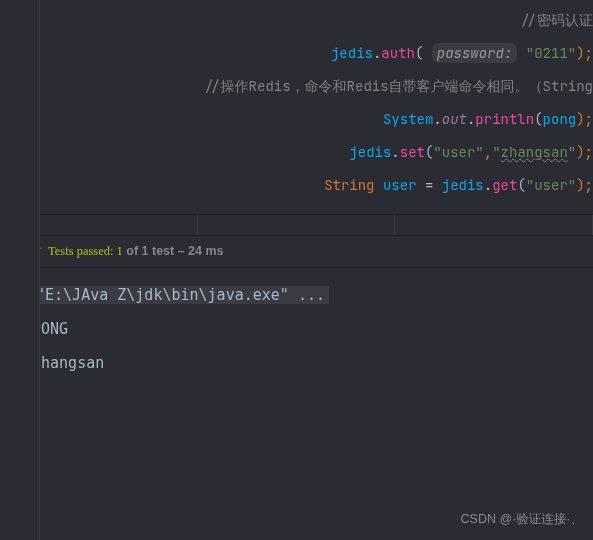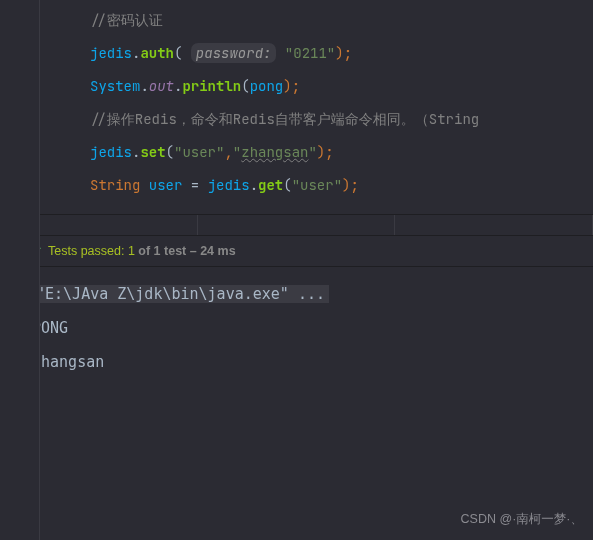--- a/index.html
+++ b/index.html
@@ -2,31 +2,31 @@
 <html><head>
 <meta charset="utf-8">
 <style>
   * { margin:0; padding:0; box-sizing:border-box; }
   body {
     background:#2b2b33; color:#a9b7c6;
     font-family:"JetBrains Mono","Consolas",monospace;
     font-size:14px; width:593px; height:540px; overflow:hidden;
     position:relative;
   }
-  .editor { padding:4px 0 12px 0; background:#2b2b33; }
+  .editor { padding:4px 0 12px 0; background:#2b2b33;text-align:right; }
   .gutter {
     position:absolute; left:0; top:0; bottom:0; width:40px;
     background:#2b2b33; border-right:1px solid #3a3a42;
   }
   .codeblock { margin-left:40px; }
   .line { white-space:pre; padding:0 0 0 50px; line-height:33px; height:33px; }
   .cmt  { color:#808080; }
   .kw   { color:#cc7832; }
   .var  { color:#0ea5e9; }
-  .meth { color:#84cc16;font-weight:bold; }
+  .meth { color:#ec4899; }
   .str  { color:#6a8759; }
   .pun  { color:#a9b7c6; }
   .field{ color:#9876aa; font-style:italic; }
   .hint {
     background:#3b3b43; color:#999999; font-style:italic;
     padding:1px 5px; border-radius:7px;
   }
   .underline { text-decoration: underline wavy #808080; text-decoration-thickness:1px; }
 
   .divider-v-row {
@@ -39,21 +39,21 @@
     display:flex; align-items:center; gap:7px;
     padding:8px 10px 8px 28px; background:#2b2b33;
     border-bottom:1px solid #1e1e22; font-size:12.5px;
     font-family:"Segoe UI",sans-serif;
   }
   .check {
     width:13px; height:13px; display:inline-block;
     color:#59a869; font-weight:bold;
   }
   .check svg { width:14px; height:14px; }
-  .passed { color:#a8c023; }
+  .passed { color:#a8c023;font-family:Liberation Serif, serif; }
   .dim { color:#888888;font-weight:bold; }
 
   .console-wrap { display:flex; }
   .ms-col {
     width:20px; background:#2f2f37; font-size:10px; color:#888;
     font-family:"Segoe UI",sans-serif;
   }
   .ms-col div { padding:3px 2px; text-align:right; }
   .console {
     flex:1; background:#2b2b33; padding:10px 0 10px 12px;
@@ -69,22 +69,22 @@
   }
 </style>
 </head>
 <body>
 
 <div class="editor">
   <div class="gutter"></div>
   <div class="codeblock">
     <div class="line"><span class="cmt">//密码认证</span></div>
     <div class="line"><span class="var">jedis</span><span class="pun">.</span><span class="meth">auth</span><span class="pun">( </span><span class="hint">password:</span> <span class="str">"0211"</span><span class="kw">)</span><span class="kw">;</span></div>
+    <div class="line"><span class="cmt">//操作Redis，命令和Redis自带客户端命令相同。（String</span></div>
     <div class="line"><span class="var">System</span><span class="pun">.</span><span class="field">out</span><span class="pun">.</span><span class="meth">println</span><span class="pun">(</span><span class="var">pong</span><span class="kw">)</span><span class="kw">;</span></div>
-    <div class="line"><span class="cmt">//操作Redis，命令和Redis自带客户端命令相同。（String</span></div>
     <div class="line"><span class="var">jedis</span><span class="pun">.</span><span class="meth">set</span><span class="pun">(</span><span class="str">"user"</span><span class="kw">,</span><span class="str">"</span><span class="str underline">zhangsan</span><span class="str">"</span><span class="kw">)</span><span class="kw">;</span></div>
     <div class="line"><span class="kw">String</span> <span class="var">user</span> <span class="pun">=</span> <span class="var">jedis</span><span class="pun">.</span><span class="meth">get</span><span class="pun">(</span><span class="str">"user"</span><span class="kw">)</span><span class="kw">;</span></div>
   </div>
 </div>
 
 <div class="divider-v-row">
   <div></div>
     <div></div>
     <div></div>
 </div>
@@ -105,13 +105,13 @@
     <div>ms</div>
     <div>ms</div>
   </div>
   <div class="console">
     <div class="cline"><span class="hl">"E:\JAva Z\jdk\bin\java.exe" ...</span></div>
     <div class="cline">PONG</div>
     <div class="cline">zhangsan</div>
   </div>
 </div>
 
-<div class="watermark">CSDN @·南柯一梦·、</div>
+<div class="watermark">CSDN @·验证连接·、</div>
 
 </body></html>

